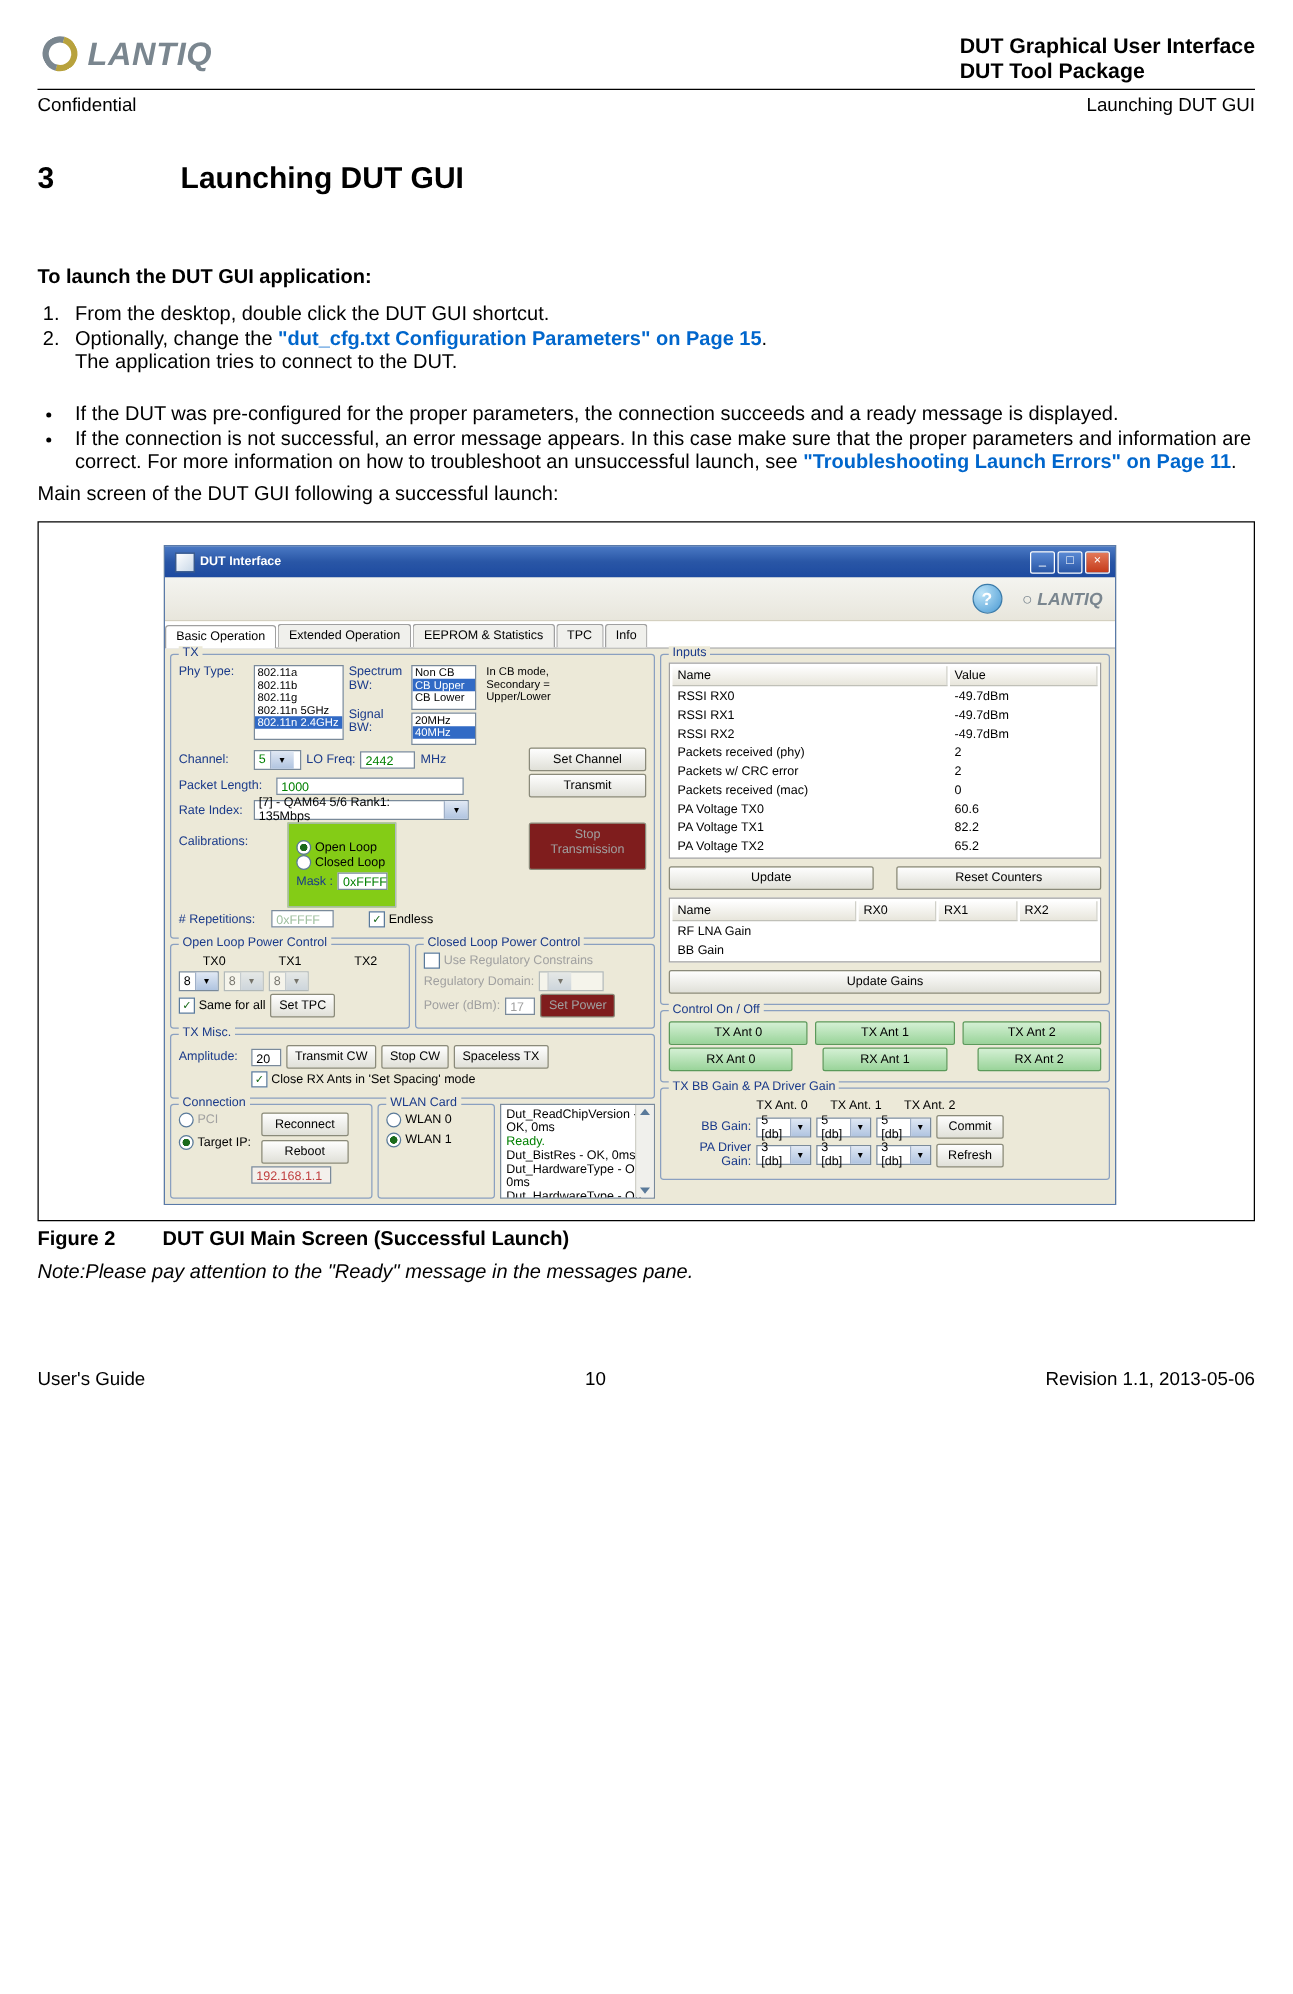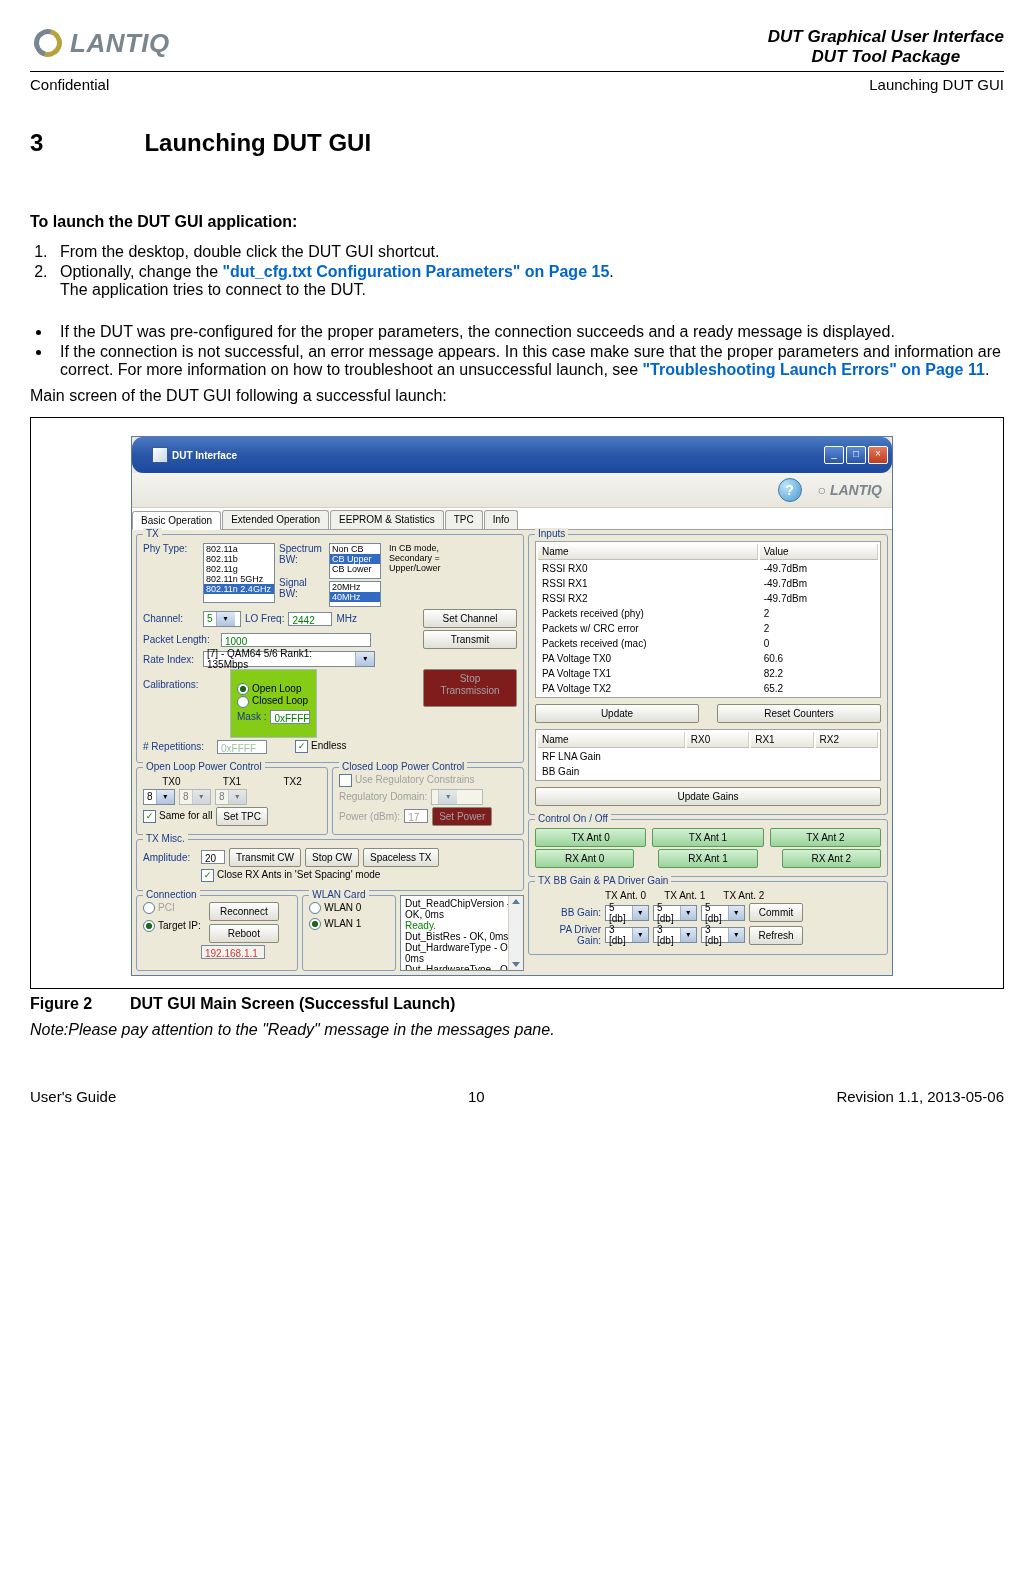--- a/index.html
+++ b/index.html
@@ -47,26 +47,25 @@
   }
   .logo-text {
     font-family: "Trebuchet MS", Arial, sans-serif;
     font-size: 26px;
     font-weight: bold;
     font-style: italic;
     color: #7a868f;
     letter-spacing: 0.5px;
   }
   .header-titles {
-    text-align: center;
+    text-align: left;
     font-size: 17px;
     font-weight: bold;
     color: #000;
     margin-top: 2px;
-    font-style: italic;
   }
   .hr-line {
     border: none;
     border-top: 1.5px solid #000;
     margin: 4px 0 4px 0;
   }
   .sub-header {
     display: flex;
     justify-content: space-between;
     font-size: 15px;
@@ -123,28 +122,27 @@
     margin-bottom: 6px;
   }
   .dut-window {
     border: 1px solid #5a7aa8;
     width: 760px;
     background: #ece9d8;
     font-size: 10px;
     font-family: Tahoma, Arial, sans-serif;
   }
   .titlebar {
-    height: 36px;
+    height: 25px;
     background: linear-gradient(to bottom, #4a79c4, #2956a6 50%, #1d4aa0);
     display: flex;
     align-items: center;
     justify-content: space-between;
-    padding: 0 4px 0 20px;
+    padding: 0 4px 0 8px;
     color: #fff;
-    border-radius: 11px;
   }
   .titlebar-left {
     display: flex;
     align-items: center;
     gap: 4px;
     font-weight: bold;
   }
   .tb-icon {
     width: 14px;
     height: 14px;
@@ -388,21 +386,21 @@
   .fig-num { display: inline-block; width: 100px; }
   .note-line {
     font-size: 16px;
     font-style: italic;
   }
   .note-label { font-style: italic; }
   .footer {
     display: flex;
     justify-content: space-between;
     font-size: 15px;
-    margin-top: 49px;
+    margin-top: 68px;
   }
   .combo {
     display: inline-flex;
     border: 1px solid #7a8a9a;
     background: #fff;
     height: 14px;
     align-items: center;
   }
   .combo span { padding: 0 3px; font-size: 10px; }
   .combo .arr {

